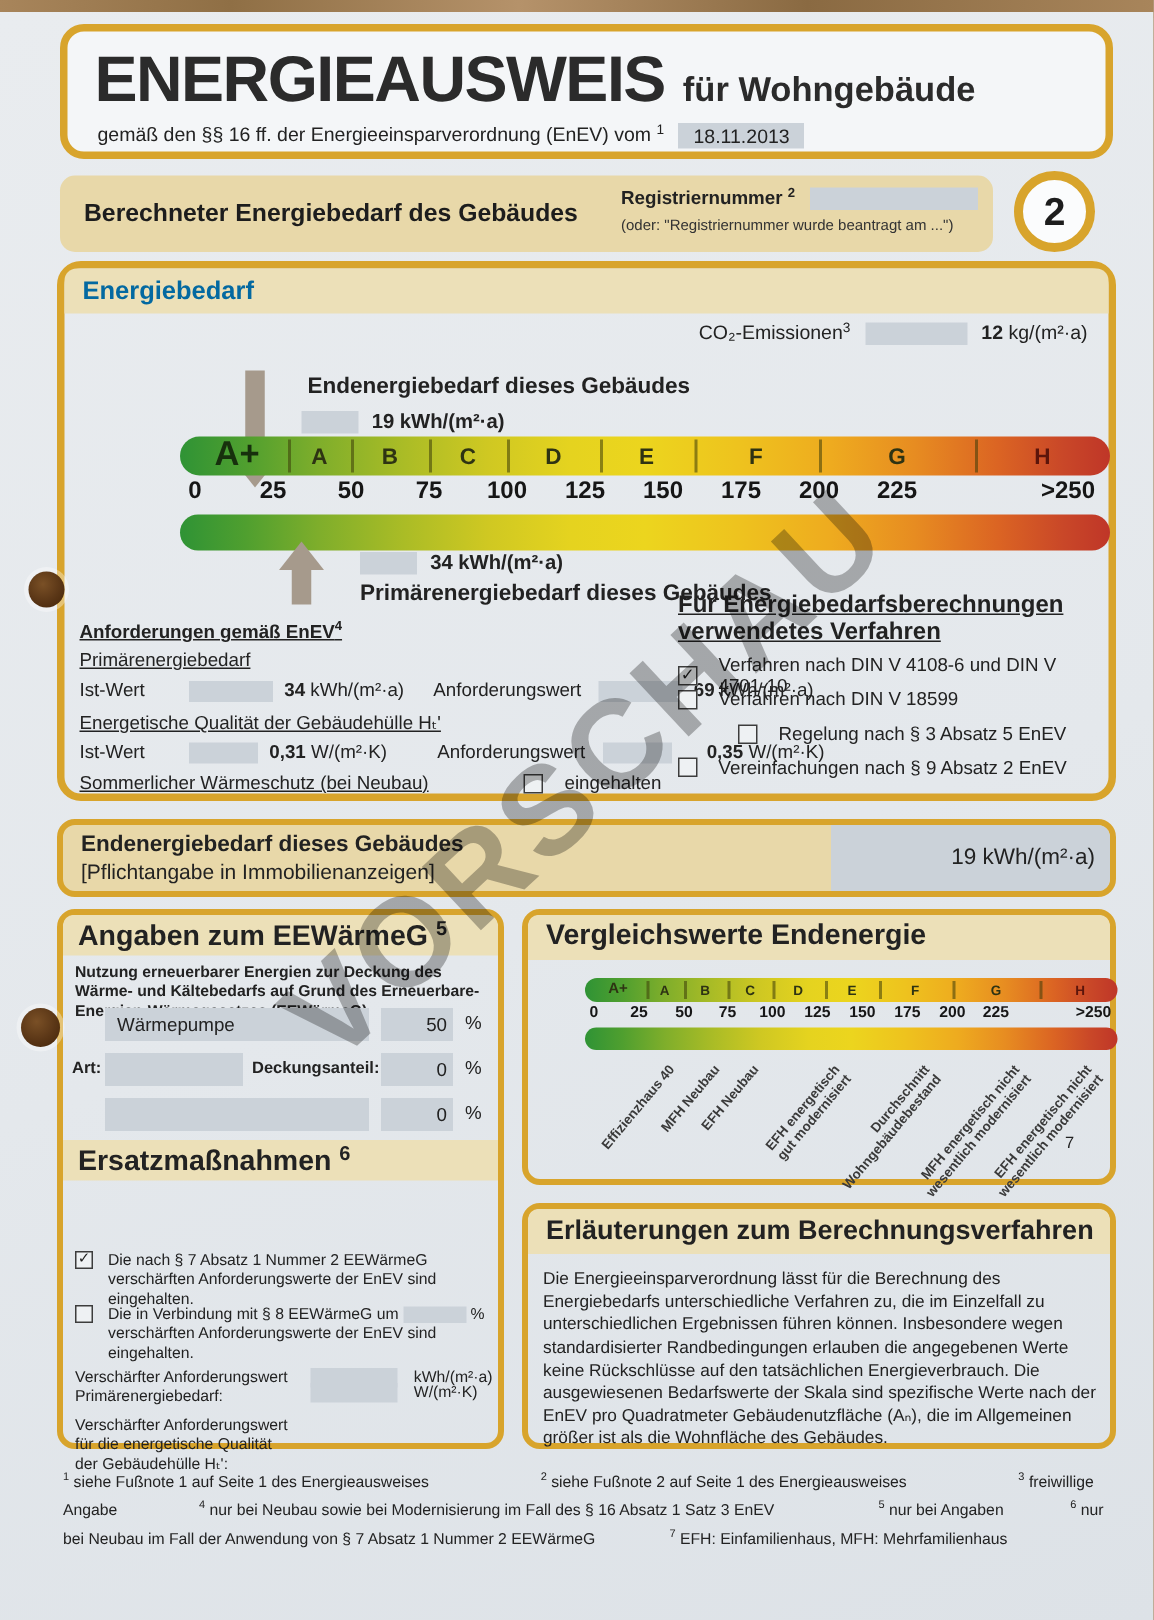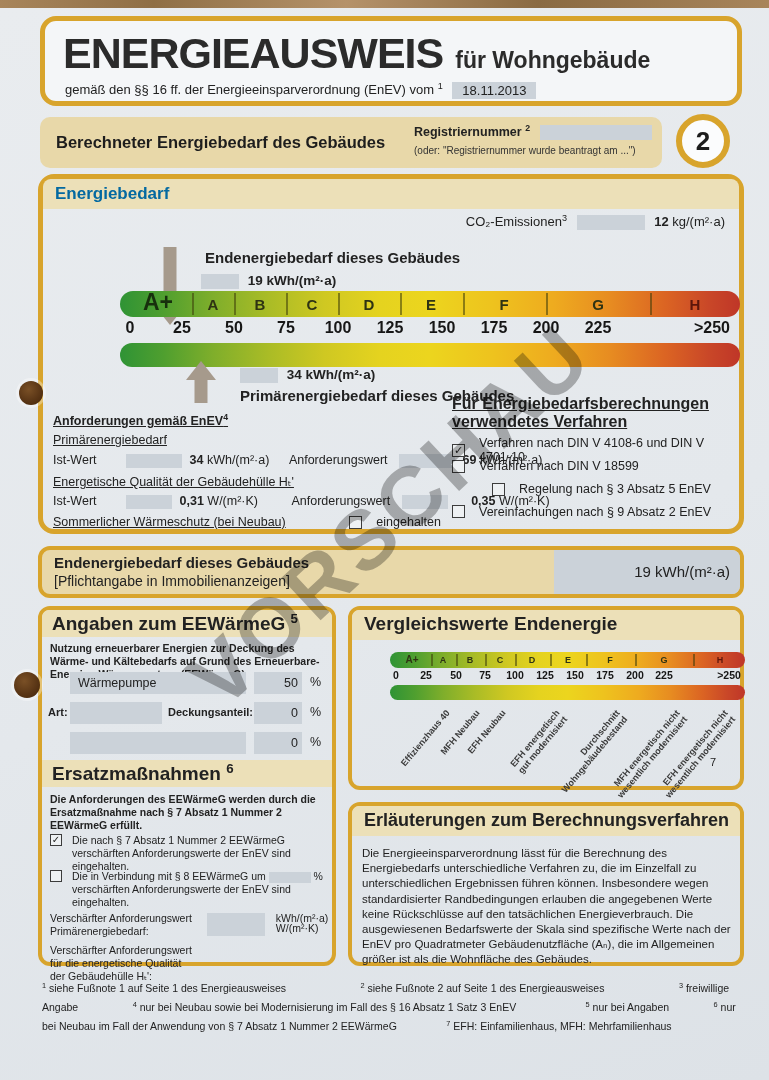--- a/index.html
+++ b/index.html
@@ -224,21 +224,20 @@
     </div>
     <div class="abs" style="left:0;top:122px;width:290px;height:24px;">
       <span class="gbox" style="position:absolute;left:28px;top:0;width:176px;height:22px;"></span>
       <span class="gbox" style="position:absolute;left:212px;top:0;width:48px;height:22px;font-size:12.5px;line-height:22px;text-align:right;padding-right:4px;box-sizing:border-box;">0</span>
       <span class="abs" style="left:268px;top:3px;font-size:12.5px;">%</span>
     </div>
 
     <div class="abs cream" style="left:0;top:150px;right:0;height:27px;">
       <div class="abs b" style="left:10px;top:1px;font-size:19px;"><span>Ersatzmaßnahmen</span> <sup>6</sup></div>
     </div>
-    <div class="abs b" style="left:8px;top:183px;width:276px;font-size:10.5px;line-height:1.25;">Die Anforderungen des EEWärmeG werden durch die Ersatzmaßnahme nach § 7 Absatz 1 Nummer 2 EEWärmeG erfüllt.</div>
     <div class="abs" style="left:8px;top:224px;width:278px;display:flex;gap:10px;font-size:10.5px;line-height:1.25;">
       <span class="cb" style="width:12px;height:12px;font-size:10px;">✓</span>
       <span>Die nach § 7 Absatz 1 Nummer 2 EEWärmeG verschärften Anforderungswerte der EnEV sind eingehalten.</span>
     </div>
     <div class="abs" style="left:8px;top:260px;width:278px;display:flex;gap:10px;font-size:10.5px;line-height:1.25;">
       <span class="cb" style="width:12px;height:12px;font-size:10px;"></span>
       <span>
         <span>Die in Verbindung mit § 8 EEWärmeG um</span>
         <span class="gbox" style="width:42px;height:11px;"></span>
         <span>% verschärften Anforderungswerte der EnEV sind eingehalten.</span>

